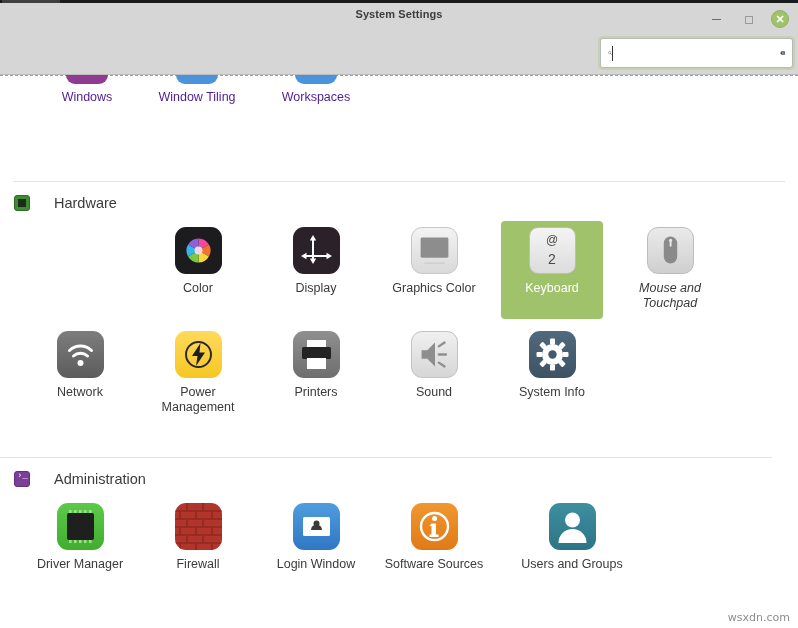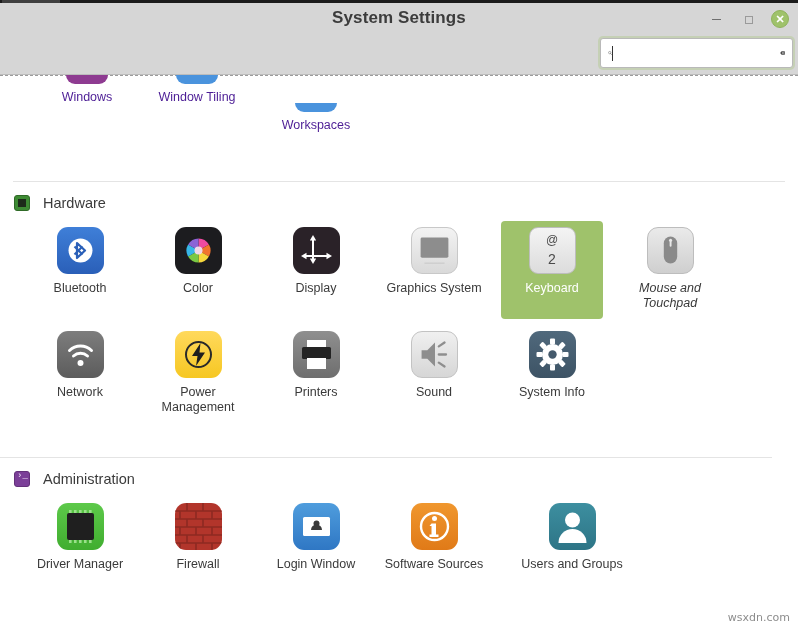--- a/index.html
+++ b/index.html
@@ -33,21 +33,21 @@
 
   
   .headerbar {
     position: absolute; left: 0; top: 0; width: 798px; height: 72px;
     background: #d6d6d6;
     border-bottom: 1px solid #bcbcbc;
   }
   .title {
     position: absolute; left: 0; top: 5px; width: 798px;
     text-align: center;
-    font-size: 17px; font-weight: bold; color: #3c3c3c;
+    font-size: 11px; font-weight: bold; color: #3c3c3c;
     letter-spacing: .1px;
   }
   .wctrl {
     position: absolute; top: 8px;
     width: 17px; height: 17px;
     display: flex; align-items: center; justify-content: center;
     font-size: 12px; color: #6f6f6f;
     cursor: default;
   }
   .wctrl.min  { left: 708px; }
@@ -126,21 +126,21 @@
   
   .section-head {
     display: flex; align-items: center;
     margin: 13px 0 0 14px;
   }
   .section-ico {
     width: 16px; height: 16px; border-radius: 3px; flex: none;
     position: relative;
   }
   .section-title {
-    margin-left: 13px;
+    margin-left: 24px;
     font-size: 14.5px; color: #3b3b3b;
   }
 
   
   .ico-chip {
     background: #3e8b34;
     border: 1px solid #2f6a27;
   }
   .ico-chip::after{
     content:""; position:absolute; left:3px; top:3px; right:3px; bottom:3px;
@@ -259,47 +259,36 @@
         <div class="dashed-sep"></div>
 
         <div class="clip-cell" style="left:29px;">
           <div class="clip-ico clip-windows"></div>
           <div class="clip-label">Windows</div>
         </div>
         <div class="clip-cell" style="left:139px;">
           <div class="clip-ico clip-tiling"></div>
           <div class="clip-label">Window Tiling</div>
         </div>
-        <div class="clip-cell" style="left:258px;margin-top:28px;">
+        <div class="clip-cell" style="left:258px;">
           <div class="clip-ico clip-works"></div>
           <div class="clip-label">Workspaces</div>
         </div>
       </div>
 
       <div style="position:absolute;left:0;top:106px;width:798px;">
         <div class="sep"></div>
 
         <div class="section-head">
           <div class="section-ico ico-chip"></div>
           <div class="section-title">Hardware</div>
         </div>
 
         <div class="grid" style="height:190px;margin-top:10px;">
 
-          <div class="cell" style="left:29px;top:0;">
-            <div class="appicon ic-bluetooth">
-              <svg class="svgfill" viewBox="0 0 47 47">
-                <circle cx="23.5" cy="23.5" r="12" fill="#ffffff"></circle>
-                <path d="M20 16 L28 23.5 L20 31 V16 L28 23.5 L20 31" fill="none" stroke="#2a5fb8" stroke-width="2.2" stroke-linejoin="round"></path>
-                <line x1="17.5" y1="19.5" x2="25.5" y2="27.5" stroke="#2a5fb8" stroke-width="2.2"></line>
-                <line x1="17.5" y1="27.5" x2="25.5" y2="19.5" stroke="#2a5fb8" stroke-width="2.2"></line>
-              </svg>
-            </div>
-            <div class="label">Bluetooth</div>
-          </div>
 
           <div class="cell" style="left:147px;top:0;">
             <div class="appicon ic-color">
               <svg class="svgfill" viewBox="0 0 47 47">
                 <g transform="translate(23.5,23.5)">
                   <path d="M0,-12 A12,12 0 0 1 10.4,-6 L0,0 Z" fill="#ef4aa0"></path>
                   <path d="M10.4,-6 A12,12 0 0 1 10.4,6 L0,0 Z" fill="#f2742e"></path>
                   <path d="M10.4,6 A12,12 0 0 1 0,12 L0,0 Z" fill="#f7d83c"></path>
                   <path d="M0,12 A12,12 0 0 1 -10.4,6 L0,0 Z" fill="#7ac943"></path>
                   <path d="M-10.4,6 A12,12 0 0 1 -10.4,-6 L0,0 Z" fill="#36b6e8"></path>
@@ -327,21 +316,21 @@
             <div class="label">Display</div>
           </div>
 
           <div class="cell" style="left:383px;top:0;">
             <div class="appicon ic-tablet">
               <svg class="svgfill" viewBox="0 0 47 47">
                 <rect x="9" y="10" width="29" height="21" rx="1.5" fill="#8d8d8d"></rect>
                 <rect x="13" y="36" width="21" height="1.6" fill="#cfcfcf"></rect>
               </svg>
             </div>
-            <div class="label">Graphics System</div>
+            <div class="label">Graphics Color</div>
           </div>
 
           <div class="cell selected" style="left:501px;top:0;height:98px;">
             <div class="appicon ic-keyboard">
               <div style="position:absolute;left:0;right:0;top:5px;text-align:center;font-size:12px;color:#4a4a4a;font-family:'Liberation Sans',sans-serif;">@</div>
               <div style="position:absolute;left:0;right:0;bottom:6px;text-align:center;font-size:14px;color:#4a4a4a;font-family:'Liberation Sans',sans-serif;">2</div>
             </div>
             <div class="label">Keyboard</div>
           </div>
 

